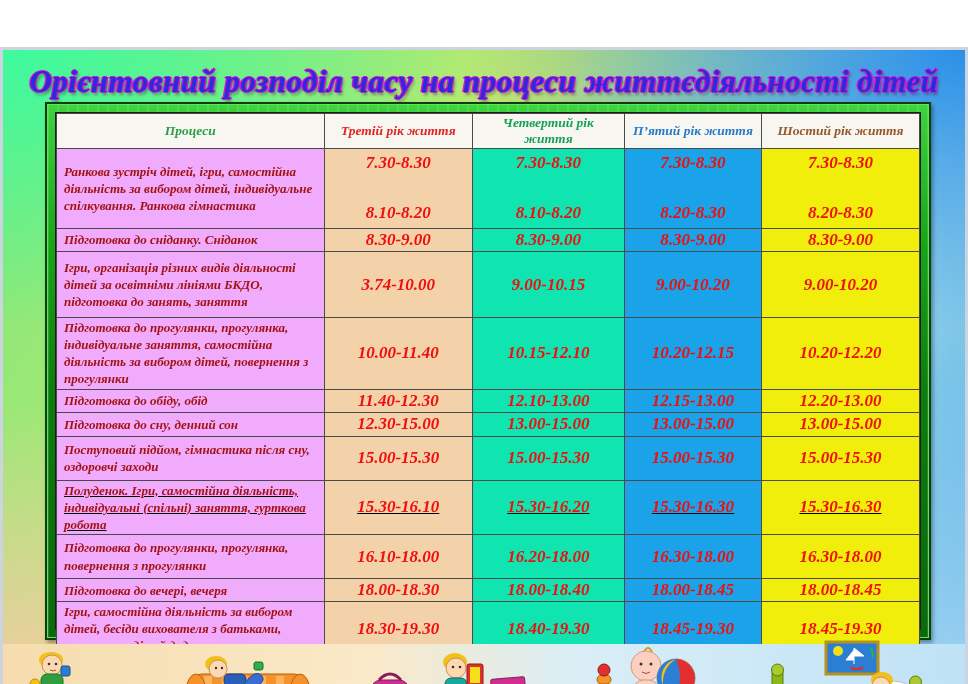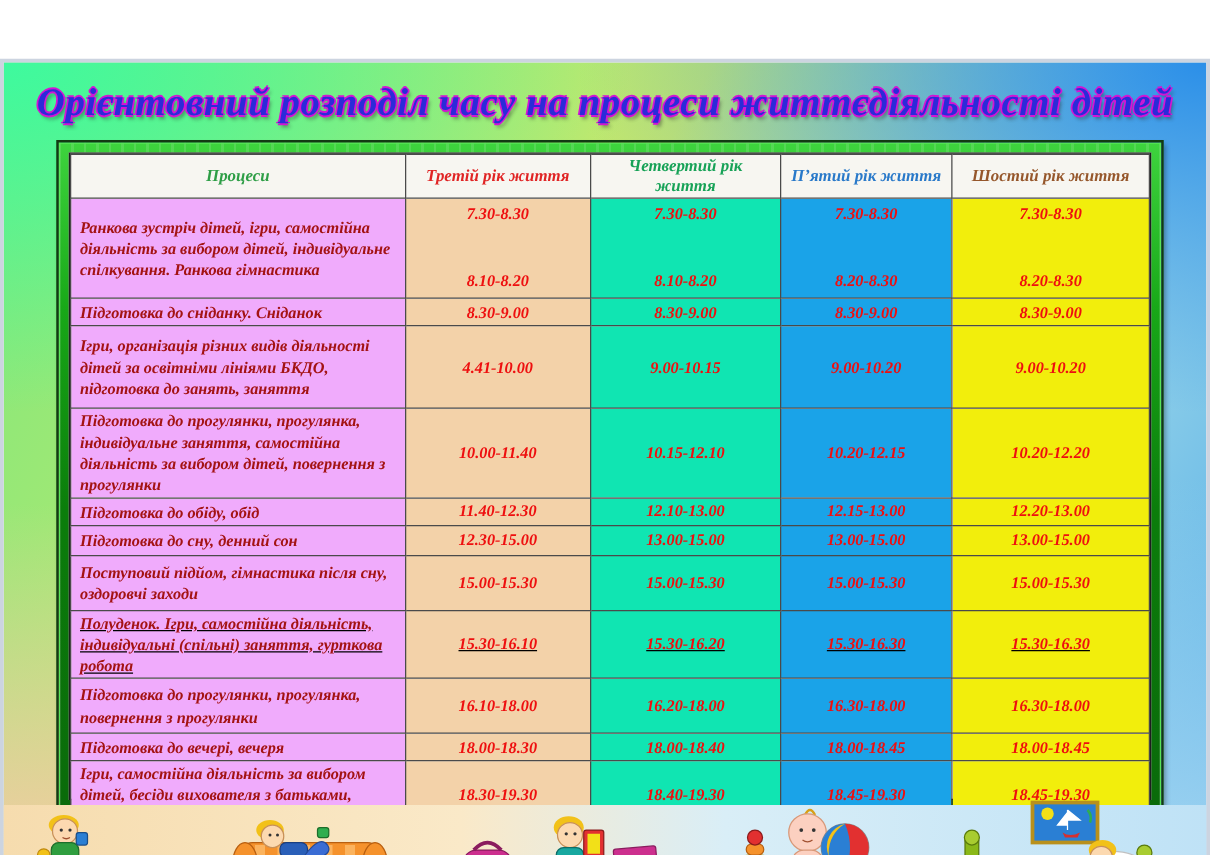--- a/index.html
+++ b/index.html
@@ -24,21 +24,21 @@
     font-style:italic; font-weight:bold; font-size:31px; letter-spacing:.5px;
     color:#2b2bd8;
     text-shadow:
       -1.4px 0 0 #d414d4, 1.4px 0 0 #d414d4, 0 -1.4px 0 #d414d4, 0 1.4px 0 #d414d4,
       2px 3px 3px rgba(40,40,40,.45);
     white-space:nowrap;
   }
 
   
   .frame{
-    position:absolute; left:42px; top:62px; width:886px; height:538px;
+    position:absolute; left:42px; top:52px; width:886px; height:538px;
     box-sizing:border-box; border:2px solid #123b12;
     background:
       repeating-linear-gradient(90deg, rgba(255,255,255,.12) 0 2px, rgba(0,0,0,0) 2px 10px),
       linear-gradient(180deg,#3ed43e 0%, #18a818 25%, #0b7d0b 55%, #0a6a0a 100%);
     box-shadow: inset 0 0 0 1px #59e659, 2px 3px 4px rgba(0,0,0,.35);
     padding:8px;
   }
   .table-wrap{
     width:100%; height:100%; box-sizing:border-box;
     border:1px solid #1d1d1d; background:#f7f6f1;
@@ -53,21 +53,21 @@
   }
   .schedule th{
     height:25px; background:#f7f6f1; font-size:13.5px; font-weight:bold;
     text-align:center; vertical-align:middle;
   }
   .schedule td.proc{
     background:#f0abfc; color:#a31313; font-size:13px; font-weight:600;
     line-height:1.32; text-align:left; vertical-align:middle; padding-left:7px;
   }
   .schedule td.time{
-    color:#ee0f0f; font-size:13px; font-weight:bold; text-align:center;
+    color:#ee0f0f; font-size:17px; font-weight:bold; text-align:center;
     vertical-align:middle;
   }
   .schedule td.c1{background:#f3d2a9;}
   .schedule td.c2{background:#10e5b2;}
   .schedule td.c3{background:#1aa3e8;}
   .schedule td.c4{background:#f2ee0c;}
   .dual-inner{height:70px; display:flex; flex-direction:column; justify-content:space-between; padding:3px 0 4px;}
 
   
   .schedule tbody tr:nth-child(1) {height:78px;}
@@ -145,21 +145,21 @@
             </tr>
             <tr>
               <td class="proc">Підготовка до сніданку. Сніданок</td>
               <td class="time c1">8.30-9.00</td>
               <td class="time c2">8.30-9.00</td>
               <td class="time c3">8.30-9.00</td>
               <td class="time c4">8.30-9.00</td>
             </tr>
             <tr>
               <td class="proc">Ігри, організація різних видів діяльності дітей за освітніми лініями БКДО, підготовка до занять, заняття</td>
-              <td class="time c1">4.41-10.00</td>
+              <td class="time c1">3.74-10.00</td>
               <td class="time c2">9.00-10.15</td>
               <td class="time c3">9.00-10.20</td>
               <td class="time c4">9.00-10.20</td>
             </tr>
             <tr>
               <td class="proc">Підготовка до прогулянки, прогулянка, індивідуальне заняття, самостійна діяльність за вибором дітей, повернення з прогулянки</td>
               <td class="time c1">10.00-11.40</td>
               <td class="time c2">10.15-12.10</td>
               <td class="time c3">10.20-12.15</td>
               <td class="time c4">10.20-12.20</td>

